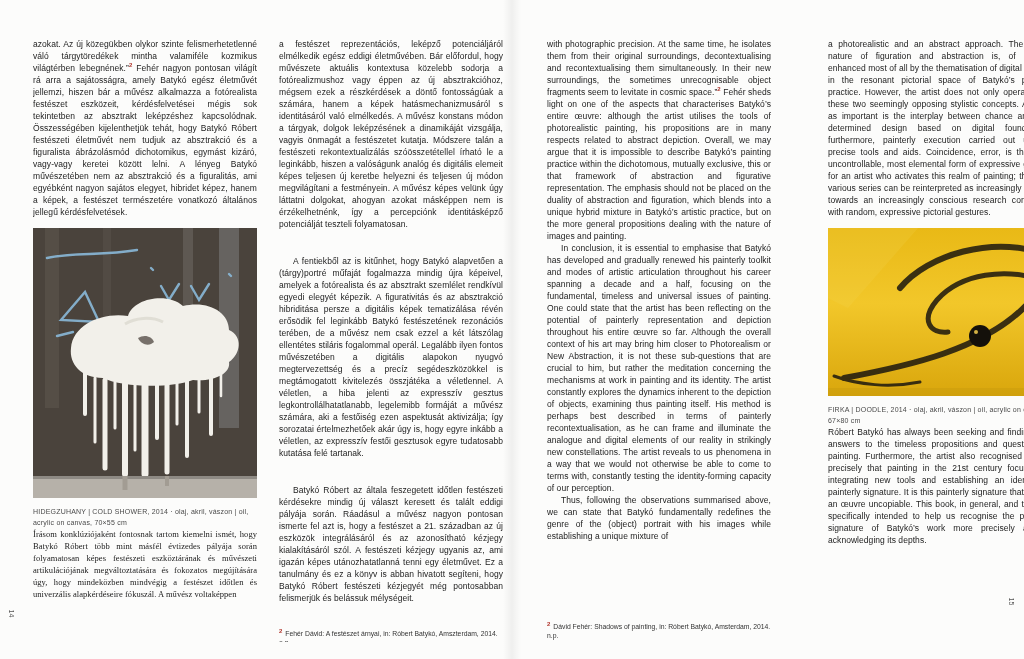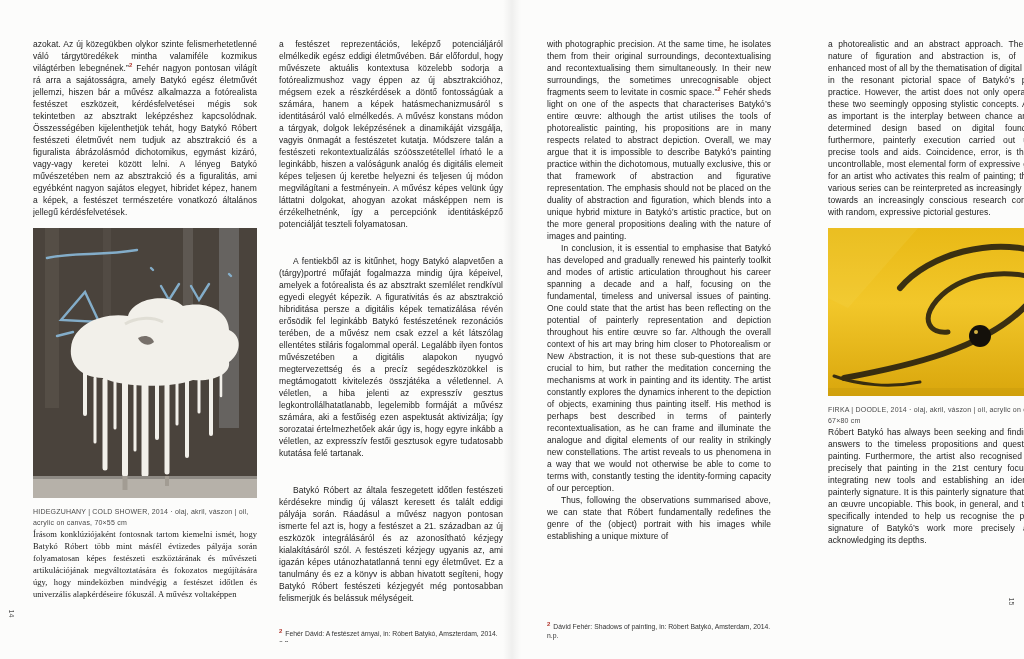--- a/index.html
+++ b/index.html
@@ -110,21 +110,21 @@
   <div class="col col-2">
     <p class="body">a festészet reprezentációs, leképző potenciáljáról elmélkedik egész eddigi életművében. Bár előfordul, hogy művészete aktuális kontextusa közelebb sodorja a fotórealizmushoz vagy éppen az új absztrakcióhoz, mégsem ezek a részkérdések a döntő fontosságúak a számára, hanem a képek hatásmechanizmusáról s identitásáról való elmélkedés. A művész konstans módon a tárgyak, dolgok leképzésének a dinamikáját vizsgálja, vagyis önmagát a festészetet kutatja. Módszere talán a festészeti rekontextualizálás szóösszetétellel írható le a leginkább, hiszen a valóságunk analóg és digitális elemeit képes teljesen új keretbe helyezni és teljesen új módon megvilágítani a festményein. A művész képes velünk úgy láttatni dolgokat, ahogyan azokat másképpen nem is érzékelhetnénk, így a percepciónk identitásképző potenciálját teszteli folyamatosan.</p>
     <p class="body indent">A fentiekből az is kitűnhet, hogy Batykó alapvetően a (tárgy)portré műfaját fogalmazza mindig újra képeivel, amelyek a fotórealista és az absztrakt szemlélet rendkívül egyedi elegyét képezik. A figurativitás és az absztrakció hibriditása persze a digitális képek tematizálása révén erősödik fel leginkább Batykó festészetének rezonációs terében, de a művész nem csak ezzel a két látszólag ellentétes stiláris fogalommal operál. Legalább ilyen fontos művészetében a digitális alapokon nyugvó megtervezettség és a precíz segédeszközökkel is megtámogatott kivitelezés összjátéka a véletlennel. A véletlen, a hiba jelenti az expresszív gesztus legkontrollálhatatlanabb, legelemibb formáját a művész számára, aki a festőiség ezen aspektusát aktivizálja; így sorozatai értelmezhetőek akár úgy is, hogy egyre inkább a véletlen, az expresszív festői gesztusok egyre tudatosabb kutatása felé tartanak.</p>
     <p class="body indent">Batykó Róbert az általa feszegetett időtlen festészeti kérdésekre mindig új választ keresett és talált eddigi pályája során. Ráadásul a művész nagyon pontosan ismerte fel azt is, hogy a festészet a 21. században az új eszközök integrálásáról és az azonosítható kézjegy kialakításáról szól. A festészeti kézjegy ugyanis az, ami igazán képes utánozhatatlanná tenni egy életművet. Ez a tanulmány és ez a könyv is abban hivatott segíteni, hogy Batykó Róbert festészeti kézjegyét még pontosabban felismerjük és belássuk mélységeit.</p>
     <p class="footnote"><sup class="noteref">2</sup><span>Fehér Dávid: A festészet árnyai, in: Róbert Batykó, Amszterdam, 2014. o.n.</span></p>
   </div>
 
   <div class="col col-3">
     <p class="body"><span>with photographic precision. At the same time, he isolates them from their original surroundings, decontextualising and recontextualising them simultaneously. In their new surroundings, the sometimes unrecognisable object fragments seem to levitate in cosmic space.”</span><sup class="noteref">2</sup><span> Fehér sheds light on one of the aspects that characterises Batykó’s entire œuvre: although the artist utilises the tools of photorealistic painting, his propositions are in many respects related to abstract depiction. Overall, we may argue that it is impossible to describe Batykó’s painting practice within the dichotomous, mutually exclusive, this or that framework of abstraction and figurative representation. The emphasis should not be placed on the duality of abstraction and figuration, which blends into a unique hybrid mixture in Batykó’s artistic practice, but on the more general propositions dealing with the nature of images and painting.</span></p>
     <p class="body indent">In conclusion, it is essential to emphasise that Batykó has developed and gradually renewed his painterly toolkit and modes of artistic articulation throughout his career spanning a decade and a half, focusing on the fundamental, timeless and universal issues of painting. One could state that the artist has been reflecting on the potential of painterly representation and depiction throughout his entire œuvre so far. Although the overall context of his art may bring him closer to Photorealism or New Abstraction, it is not these sub-questions that are crucial to him, but rather the meditation concerning the mechanisms at work in painting and its identity. The artist constantly explores the dynamics inherent to the depiction of objects, examining thus painting itself. His method is perhaps best described in terms of painterly recontextualisation, as he can frame and illuminate the analogue and digital elements of our reality in strikingly new constellations. The artist reveals to us phenomena in a way that we would not otherwise be able to come to terms with, constantly testing the identity-forming capacity of our perception.</p>
-    <p class="body indent">Thus, following the observations summarised above, we can state that Róbert fundamentally redefines the genre of the (object) portrait with his images while establishing a unique mixture of</p>
+    <p class="body indent">Thus, following the observations summarised above, we can state that Batykó fundamentally redefines the genre of the (object) portrait with his images while establishing a unique mixture of</p>
     <p class="footnote"><sup class="noteref">2</sup><span>Dávid Fehér: Shadows of painting, in: Róbert Batykó, Amsterdam, 2014. n.p.</span></p>
   </div>
 
   <div class="col col-4">
     <p class="body">a photorealistic and an abstract approach. The hybrid nature of figuration and abstraction is, of course, enhanced most of all by the thematisation of digital images in the resonant pictorial space of Batykó’s painting practice. However, the artist does not only operate with these two seemingly opposing stylistic concepts. At least as important is the interplay between chance and pre-determined design based on digital foundations, furthermore, painterly execution carried out utilising precise tools and aids. Coincidence, error, is the most uncontrollable, most elemental form of expressive gesture for an artist who activates this realm of painting; thus, his various series can be reinterpreted as increasingly moving towards an increasingly conscious research concerned with random, expressive pictorial gestures.</p>
 
     <svg class="artwork art-2" width="224" height="168" viewBox="0 0 224 168" xmlns="http://www.w3.org/2000/svg">
       <defs>
         <linearGradient id="yellowGrad" x1="0" y1="0" x2="0" y2="1">
           <stop offset="0" stop-color="#e9b916"></stop>

